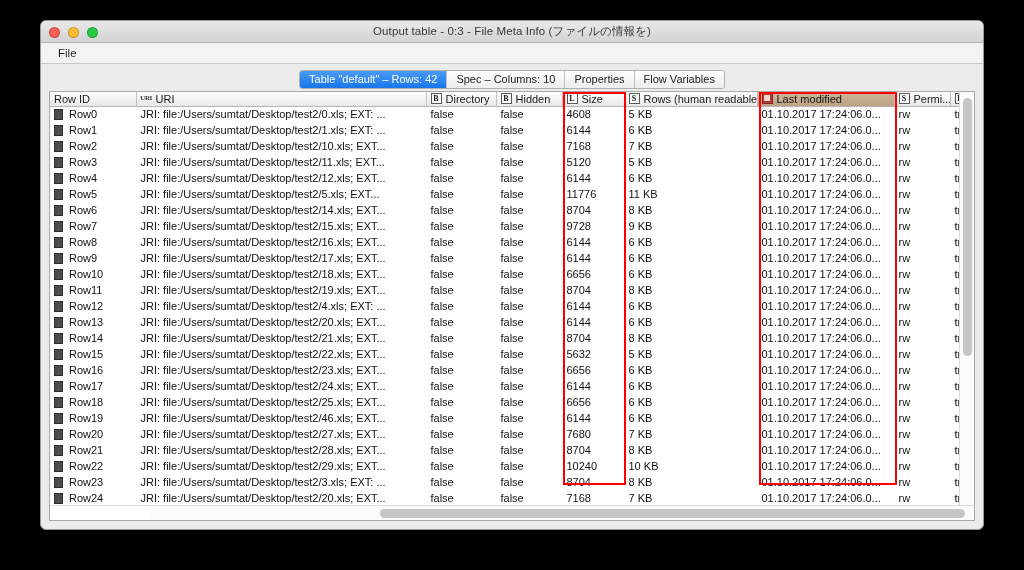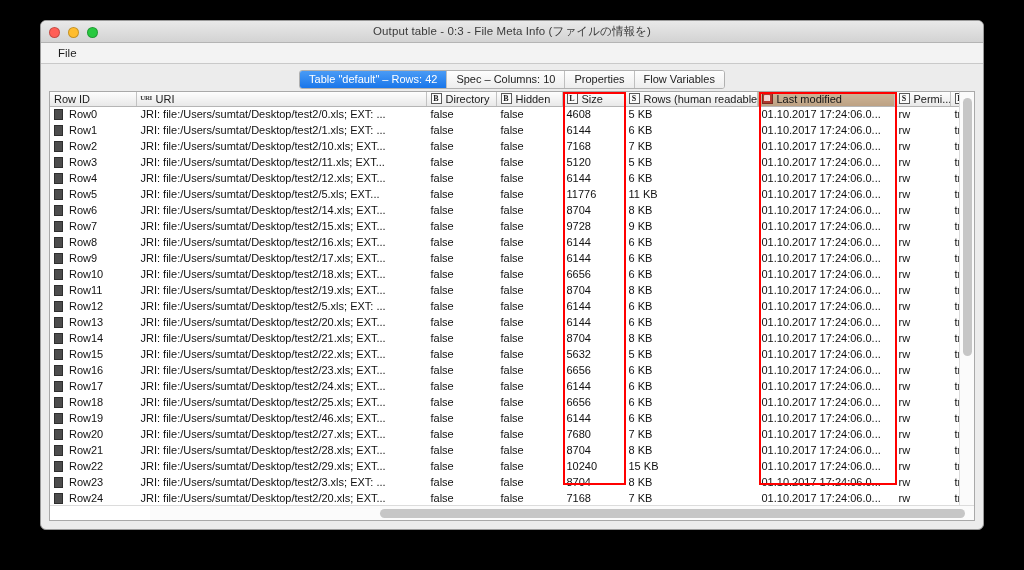--- a/index.html
+++ b/index.html
@@ -560,21 +560,21 @@
                 <td>rw</td>
                 <td>true</td>
               </tr>
               <tr>
                 <td class="rowid-cell">
                   <div class="rowid-wrap">
                     <span class="row-swatch"></span>
                     <span>Row12</span>
                   </div>
                 </td>
-                <td>JRI: file:/Users/sumtat/Desktop/test2/5.xls; EXT: ...</td>
+                <td>JRI: file:/Users/sumtat/Desktop/test2/4.xls; EXT: ...</td>
                 <td>false</td>
                 <td>false</td>
                 <td>6144</td>
                 <td>6 KB</td>
                 <td>01.10.2017 17:24:06.0...</td>
                 <td>rw</td>
                 <td>true</td>
               </tr>
               <tr>
                 <td class="rowid-cell">
@@ -724,21 +724,21 @@
                 <td class="rowid-cell">
                   <div class="rowid-wrap">
                     <span class="row-swatch"></span>
                     <span>Row22</span>
                   </div>
                 </td>
                 <td>JRI: file:/Users/sumtat/Desktop/test2/29.xls; EXT...</td>
                 <td>false</td>
                 <td>false</td>
                 <td>10240</td>
-                <td>15 KB</td>
+                <td>10 KB</td>
                 <td>01.10.2017 17:24:06.0...</td>
                 <td>rw</td>
                 <td>true</td>
               </tr>
               <tr>
                 <td class="rowid-cell">
                   <div class="rowid-wrap">
                     <span class="row-swatch"></span>
                     <span>Row23</span>
                   </div>

